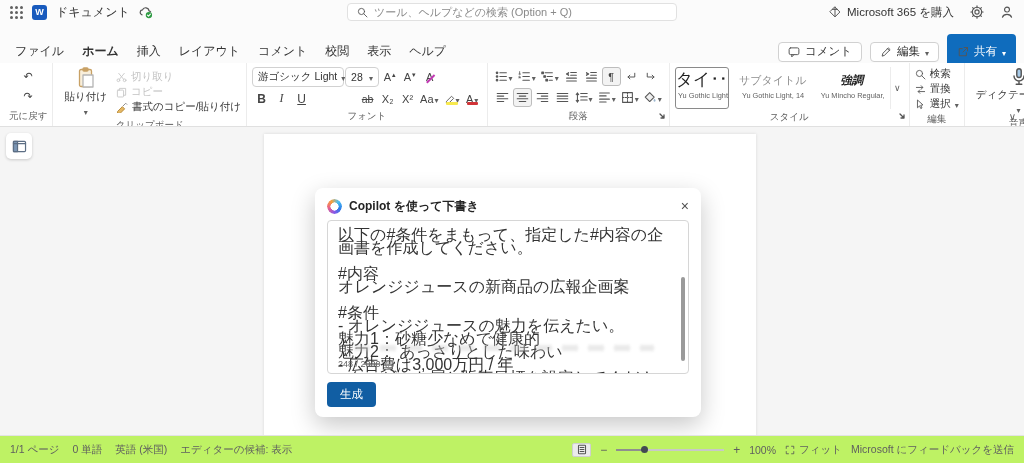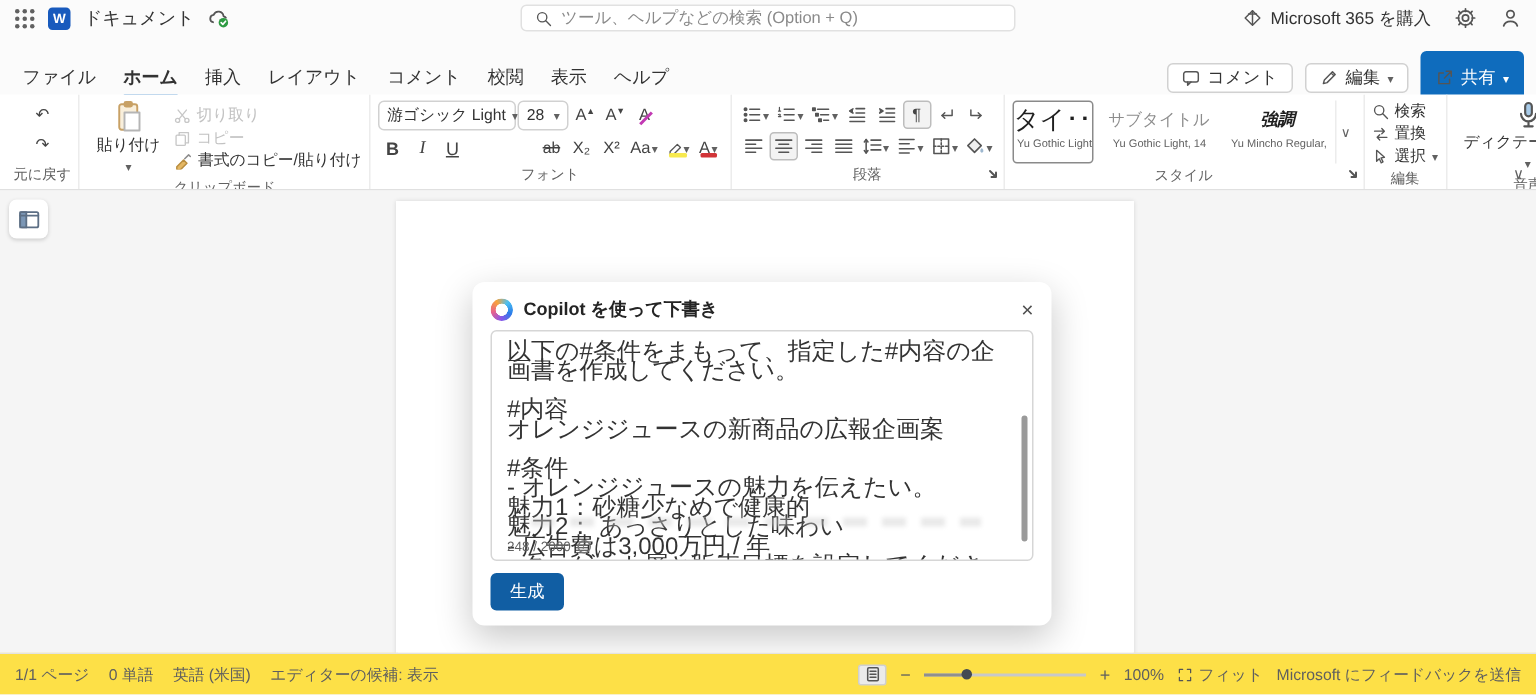--- a/index.html
+++ b/index.html
@@ -103,21 +103,21 @@
   .blur-art { position:absolute; left:26px; bottom:22px; width:300px; height:6px; opacity:.45; filter:blur(1.5px);
               background:repeating-linear-gradient(90deg,#cfcfcf 0 16px, transparent 16px 26px); }
   .counter { position:absolute; left:10px; bottom:4px; font-size:9px; color:#616161; display:flex; align-items:flex-end; gap:4px; }
   .info { width:9px; height:9px; border:1px solid #757575; border-radius:50%; font-size:6.5px; display:flex;
           align-items:center; justify-content:center; color:#757575; font-style:italic; }
   .ta-scroll { position:absolute; right:3px; top:56px; width:4px; height:84px; background:#9a9a9a; border-radius:2px; cursor:grab; }
   .generate { margin-top:8px; background:#115ea3; color:#fff; border:none; border-radius:4px; font-size:11.5px;
               padding:5px 13px; cursor:pointer; font-family:"Liberation Sans","DejaVu Sans",sans-serif; }
 
   
-  .statusbar { height:28px; background:#fde047; border-top:1px solid #e3e3e3; display:flex; align-items:center;
+  .statusbar { height:28px; background:#bef264; border-top:1px solid #e3e3e3; display:flex; align-items:center;
                justify-content:space-between; padding:0 10px; font-size:10.5px; color:#5f5f5f; }
   .sb-left { display:flex; align-items:center; gap:13px; white-space:nowrap; }
   .sb-right { display:flex; align-items:center; gap:9px; white-space:nowrap; }
   .pv-btn { width:19px; height:14px; border:1px solid #cfcfcf; background:#ebebeb; border-radius:2px;
             display:flex; align-items:center; justify-content:center; cursor:pointer; }
   .zoom-track { width:108px; height:2px; background:#c8c8c8; position:relative; cursor:pointer; }
   .zoom-track .done { position:absolute; left:0; top:0; height:2px; width:28px; background:#8f8f8f; }
   .zoom-thumb { position:absolute; left:25px; top:-2.5px; width:7px; height:7px; border-radius:50%; background:#424a52; cursor:grab; }
   .sb-item { display:flex; align-items:center; gap:4px; cursor:pointer; }
   .zbtn { cursor:pointer; font-size:12px; color:#5f5f5f; }

